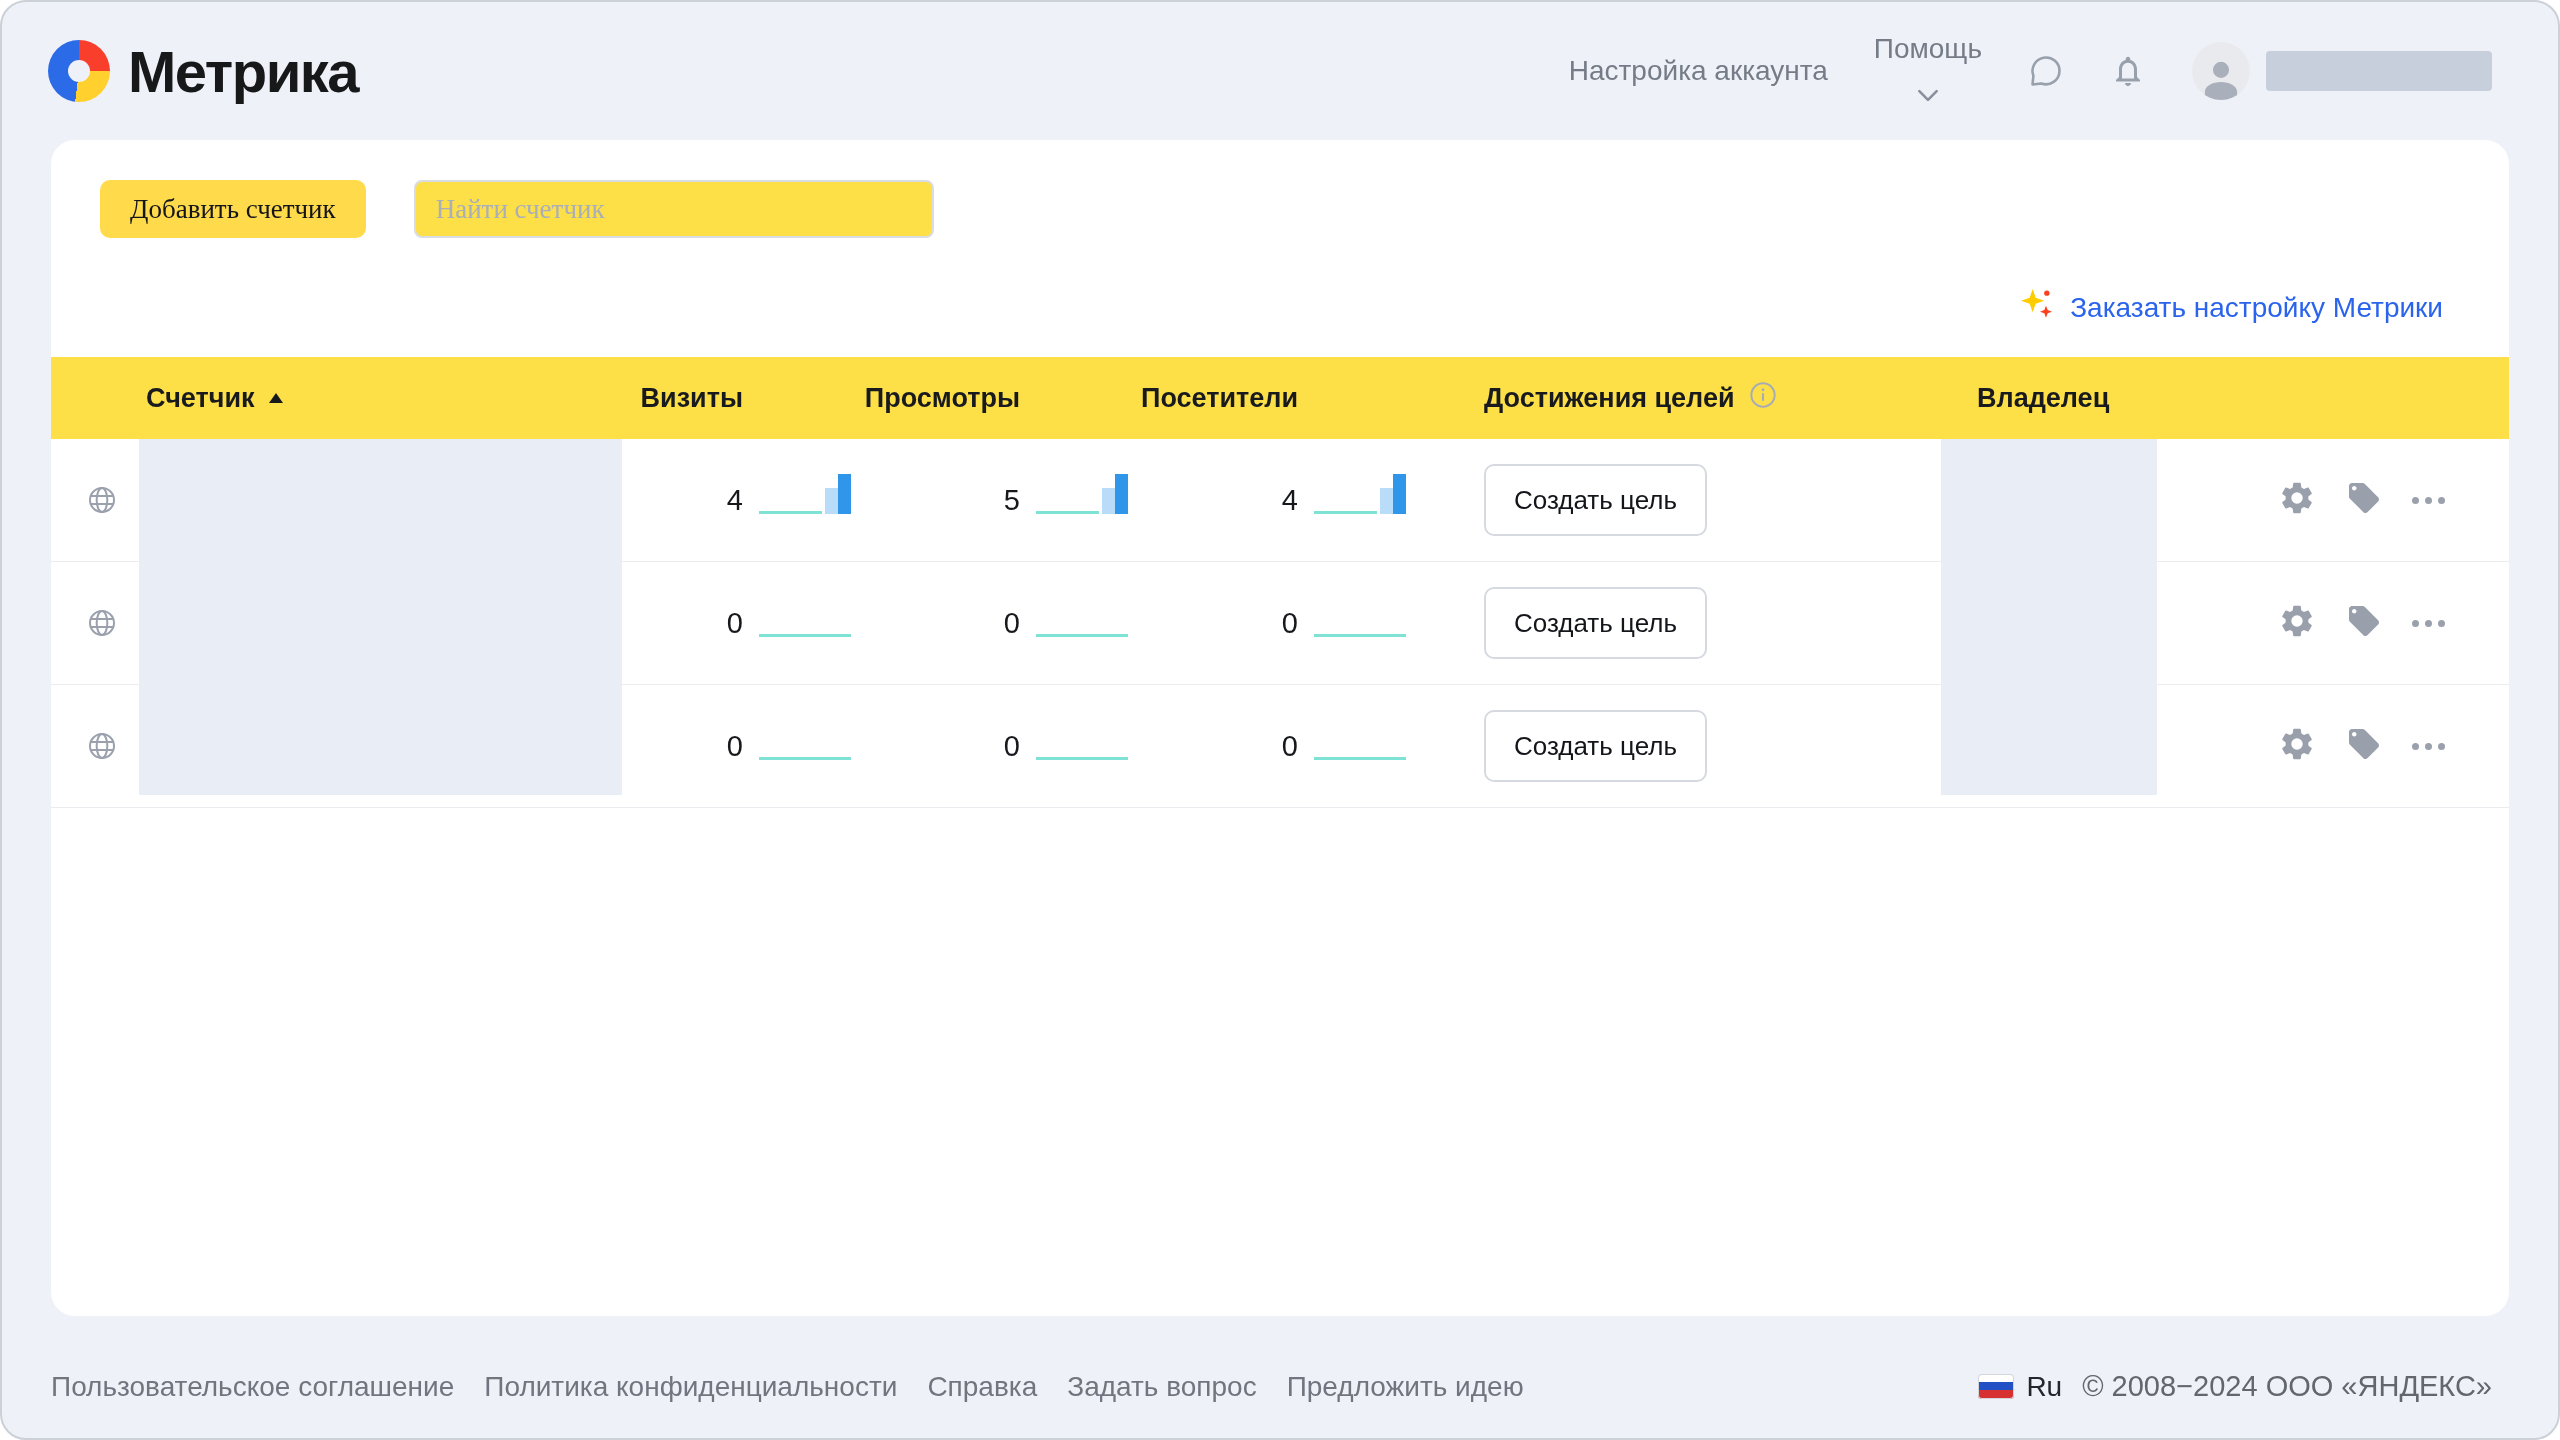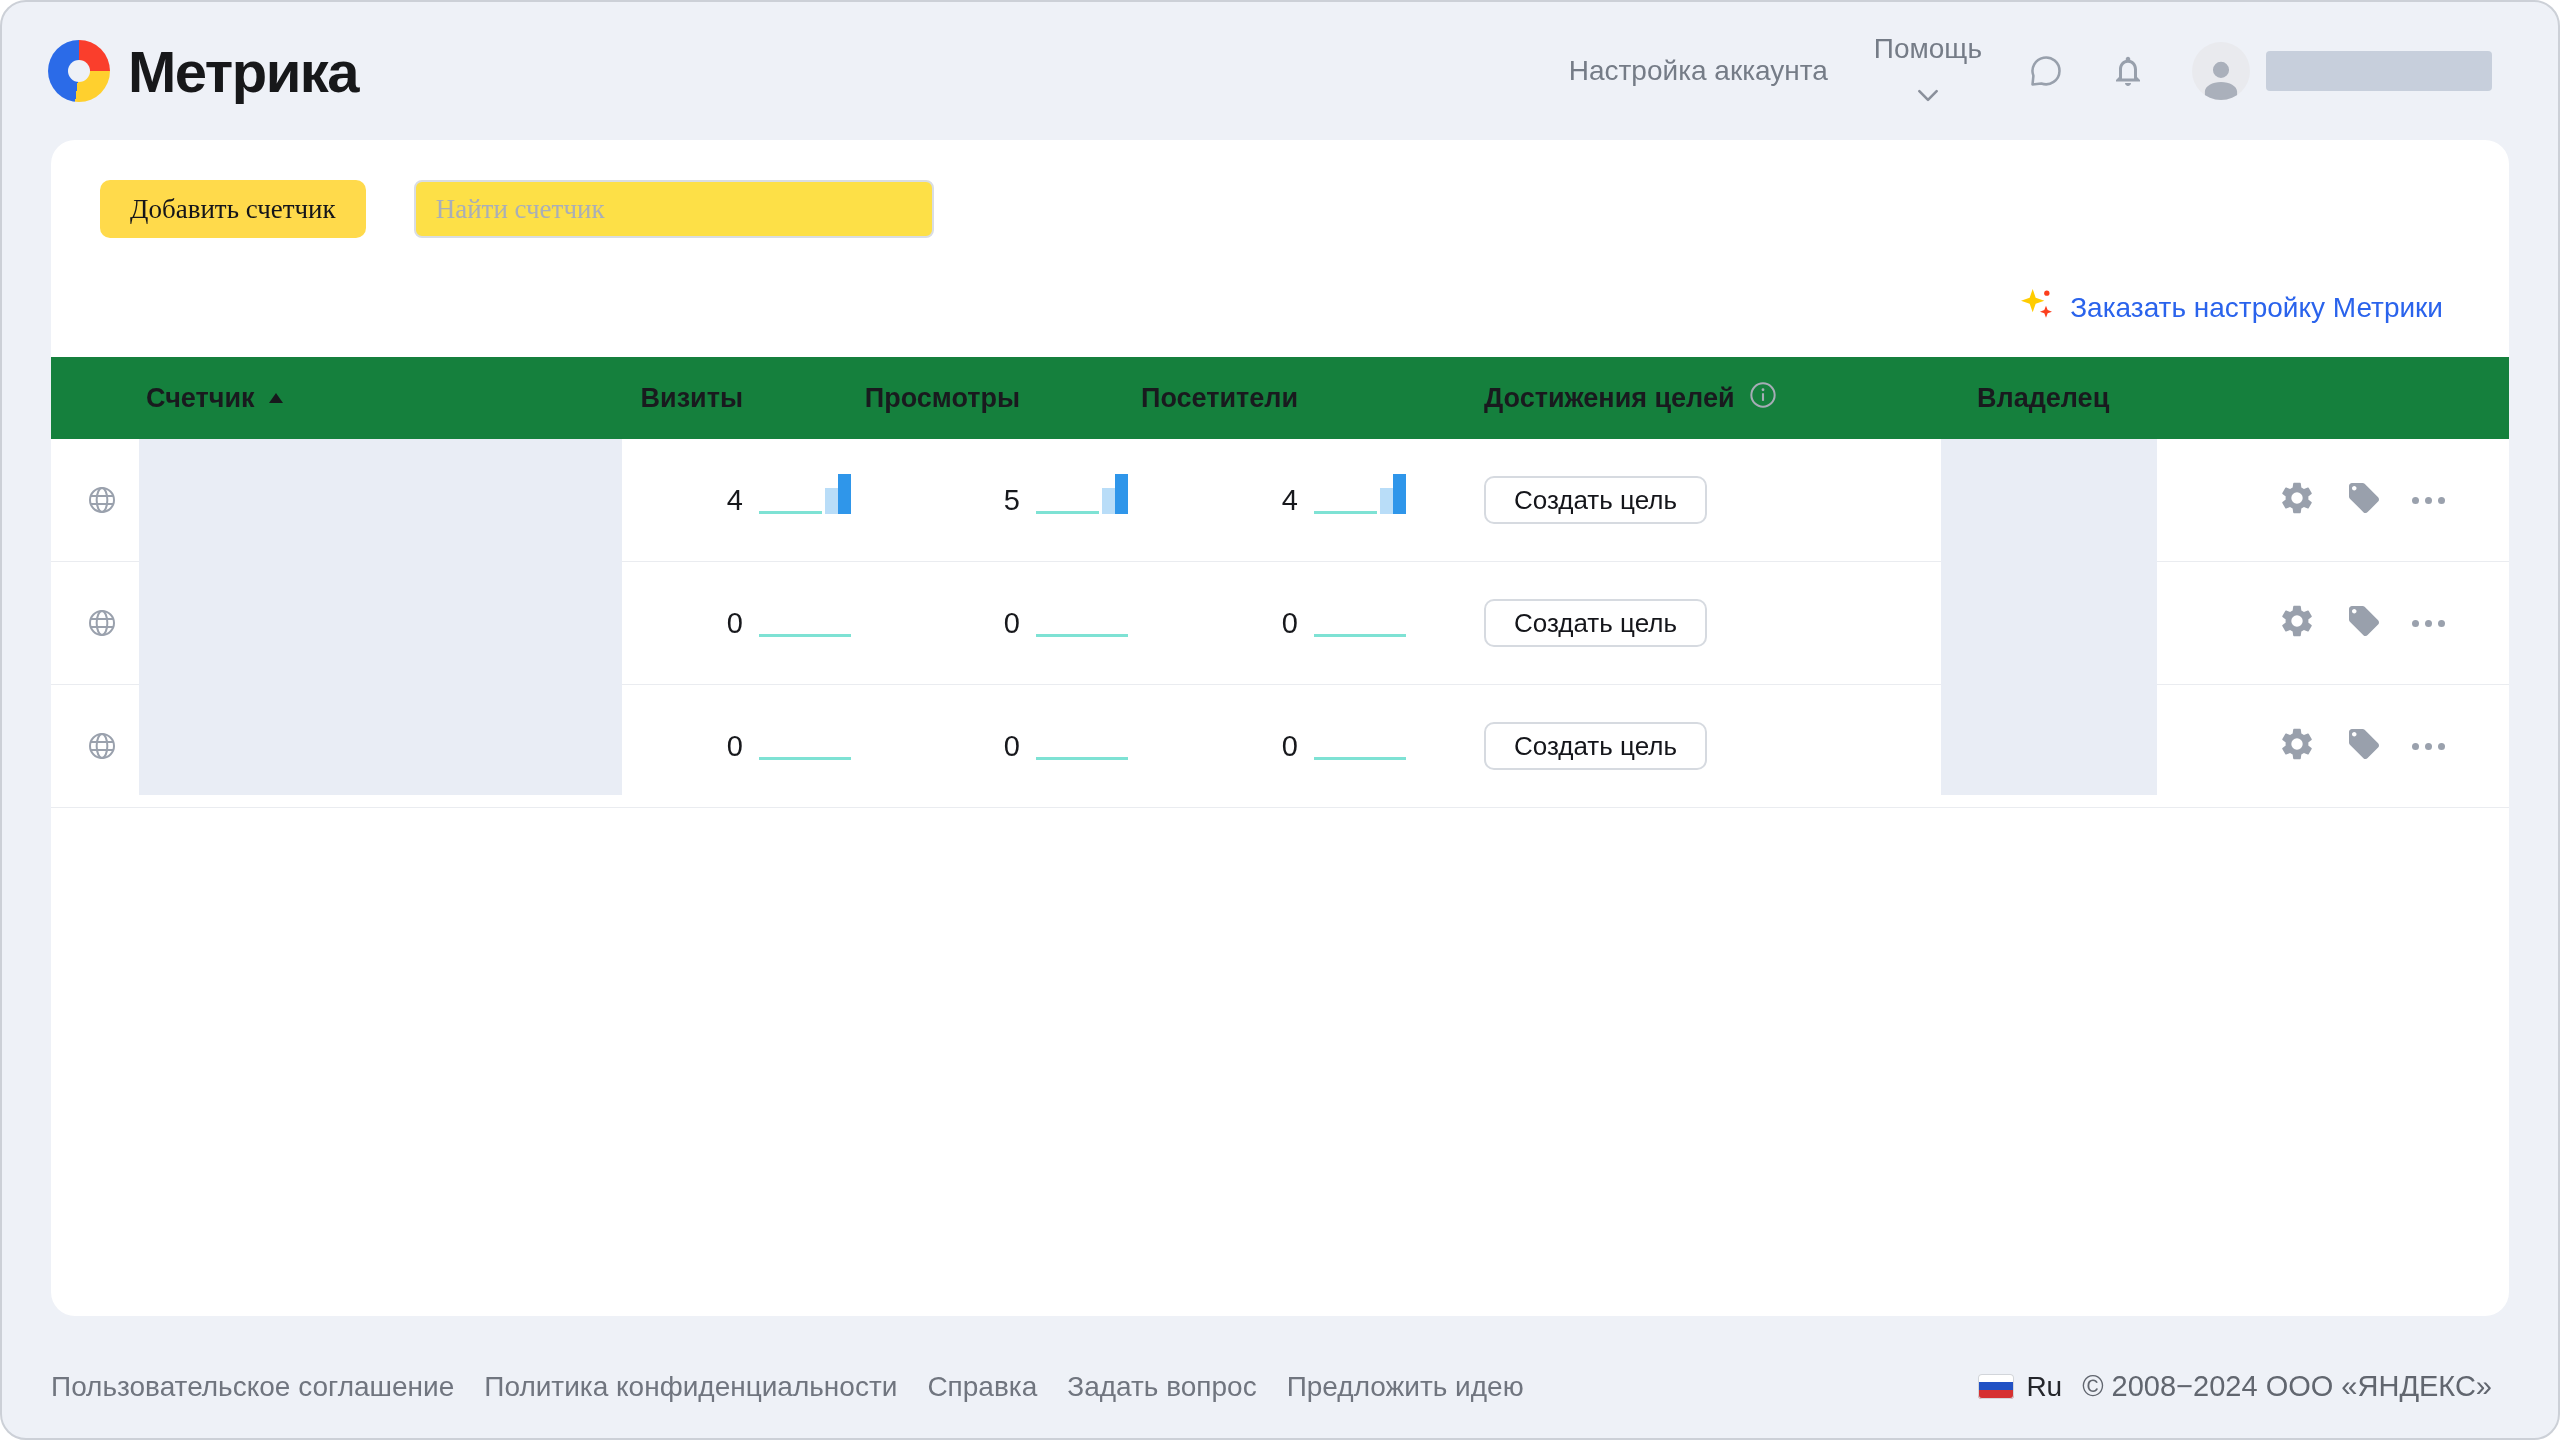--- a/index.html
+++ b/index.html
@@ -57,39 +57,39 @@
   }
   .tab .count { color:#8b919b; font-weight:400; }
   .tab-with-chevron { display:flex; align-items:center; gap:10px; }
   .setup-link { margin-left:auto; display:flex; align-items:center; gap:14px; color:#2a63ec; font-size:28px; padding-bottom:20px; }
 
   
   .thead, .trow {
     display:grid; align-items:center;
     grid-template-columns:90px 495px 215px 277px 278px 500px 250px 1fr;
   }
-  .thead { height:82px; background:#15803d; font-weight:700; font-size:27px; color:#191a1e; margin-top:6px; }
+  .thead { height:82px; background:#fde047; font-weight:700; font-size:27px; color:#191a1e; margin-top:6px; }
   .h-counter { display:flex; align-items:center; gap:14px; padding-left:5px; }
   .sort-asc { width:0; height:0; border-left:7px solid transparent; border-right:7px solid transparent; border-bottom:10px solid #17181c; display:inline-block; }
   .cell-r { text-align:right; padding-right:108px; }
   .h-goals { padding-left:78px; display:flex; align-items:center; gap:14px; }
   .h-owner { padding-left:71px; }
 
   .tbody { position:relative; }
   .trow { height:123px; border-bottom:1px solid #eaecf0; background:#fff; }
   .c-globe { display:flex; justify-content:center; padding-left:12px; }
   .c-metric { display:flex; justify-content:flex-end; align-items:center; font-size:29px; color:#17181c; }
   .spark { width:92px; height:52px; margin-left:16px; display:flex; align-items:flex-end; padding-bottom:12px; }
   .spark .line { flex:1; height:3px; background:#7ee2d4; }
   .spark .bar1, .spark .bar2 { display:none; }
   .spark.spark-bars .bar1 { display:block; width:13px; height:26px; background:#b9ddf8; margin-left:3px; }
   .spark.spark-bars .bar2 { display:block; width:13px; height:40px; background:#2f96ea; }
   .c-goal { padding-left:78px; }
   .btn-goal {
-    height:48px; padding:0 28px; background:#fff; border:2px solid #d6dae0; border-radius:10px;
+    height:72px; padding:0 28px; background:#fff; border:2px solid #d6dae0; border-radius:10px;
     font-size:26px; font-family:inherit; color:#14151a;
   }
   .c-actions { display:flex; justify-content:flex-end; align-items:center; gap:30px; padding-right:64px; }
   .dots { display:flex; gap:6px; align-items:center; }
   .dots i { width:7px; height:7px; border-radius:50%; background:#9aa1ad; display:block; }
 
   .redact { position:absolute; background:#e9edf5; top:0; height:356px; }
   .redact.name { left:88px; width:483px; }
   .redact.owner { left:1890px; width:216px; }
 

